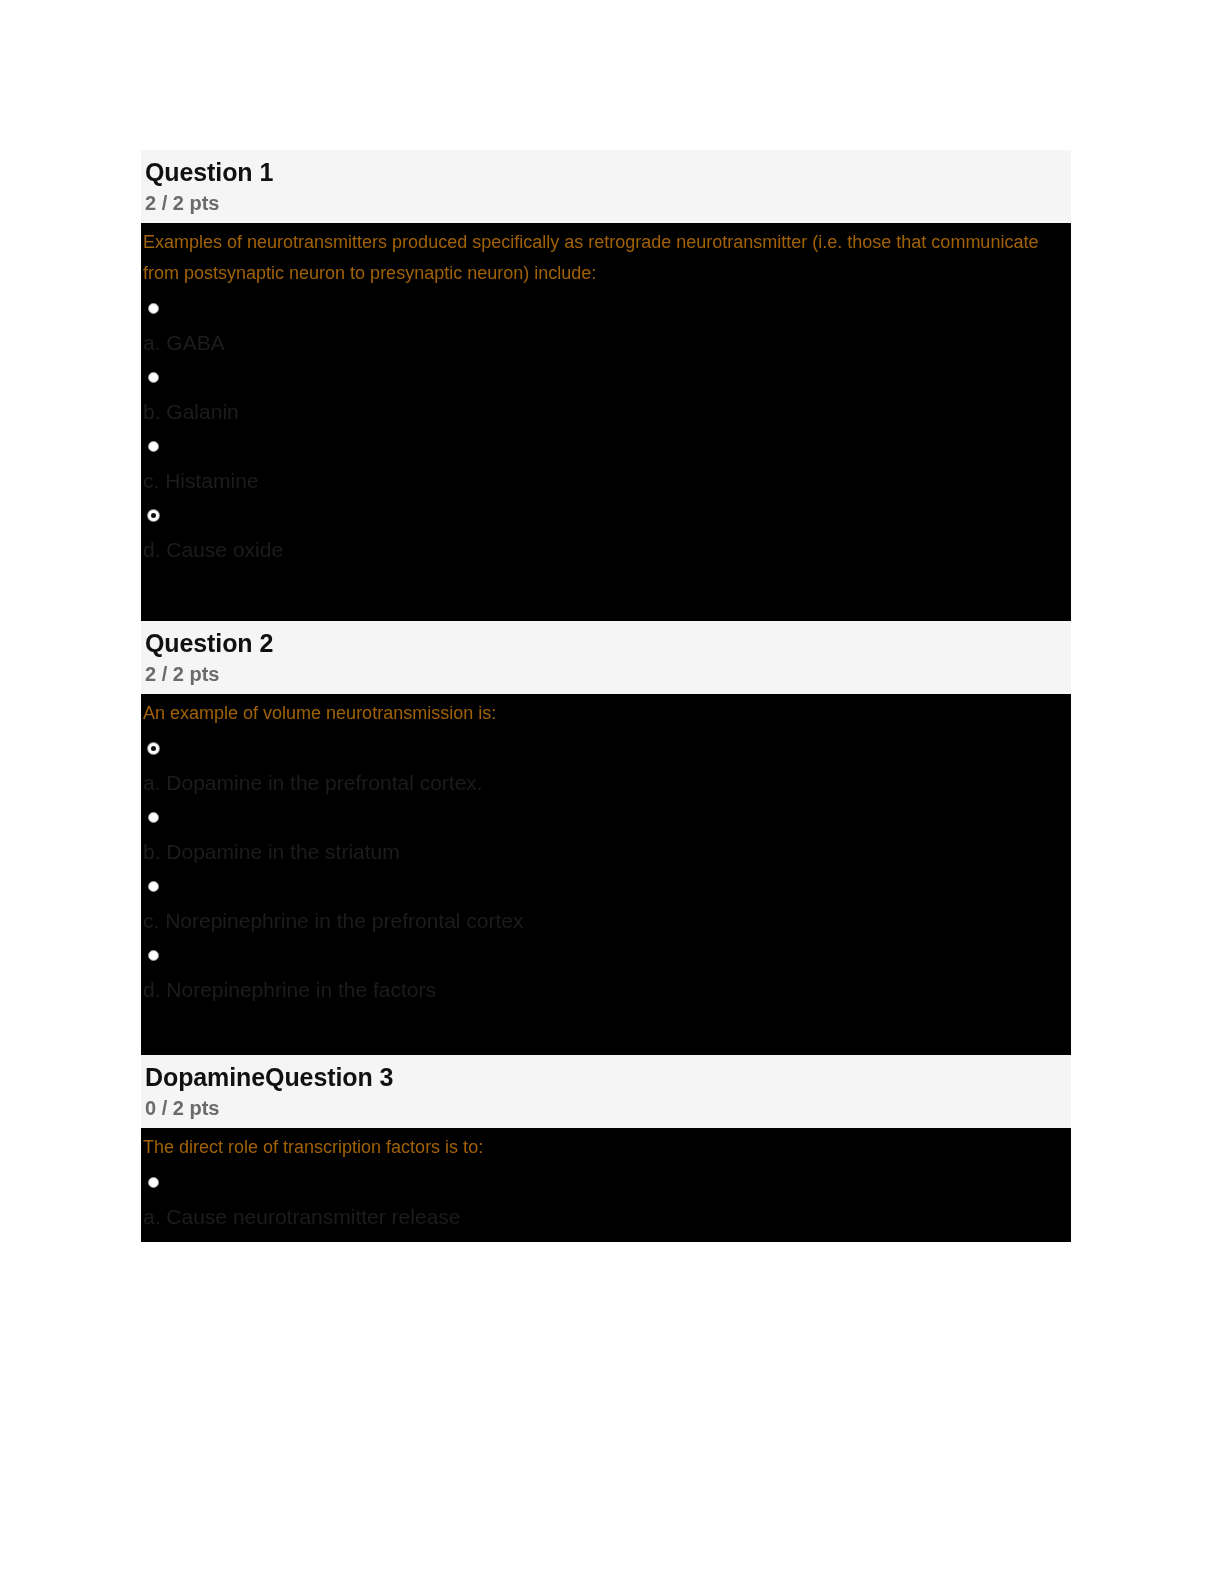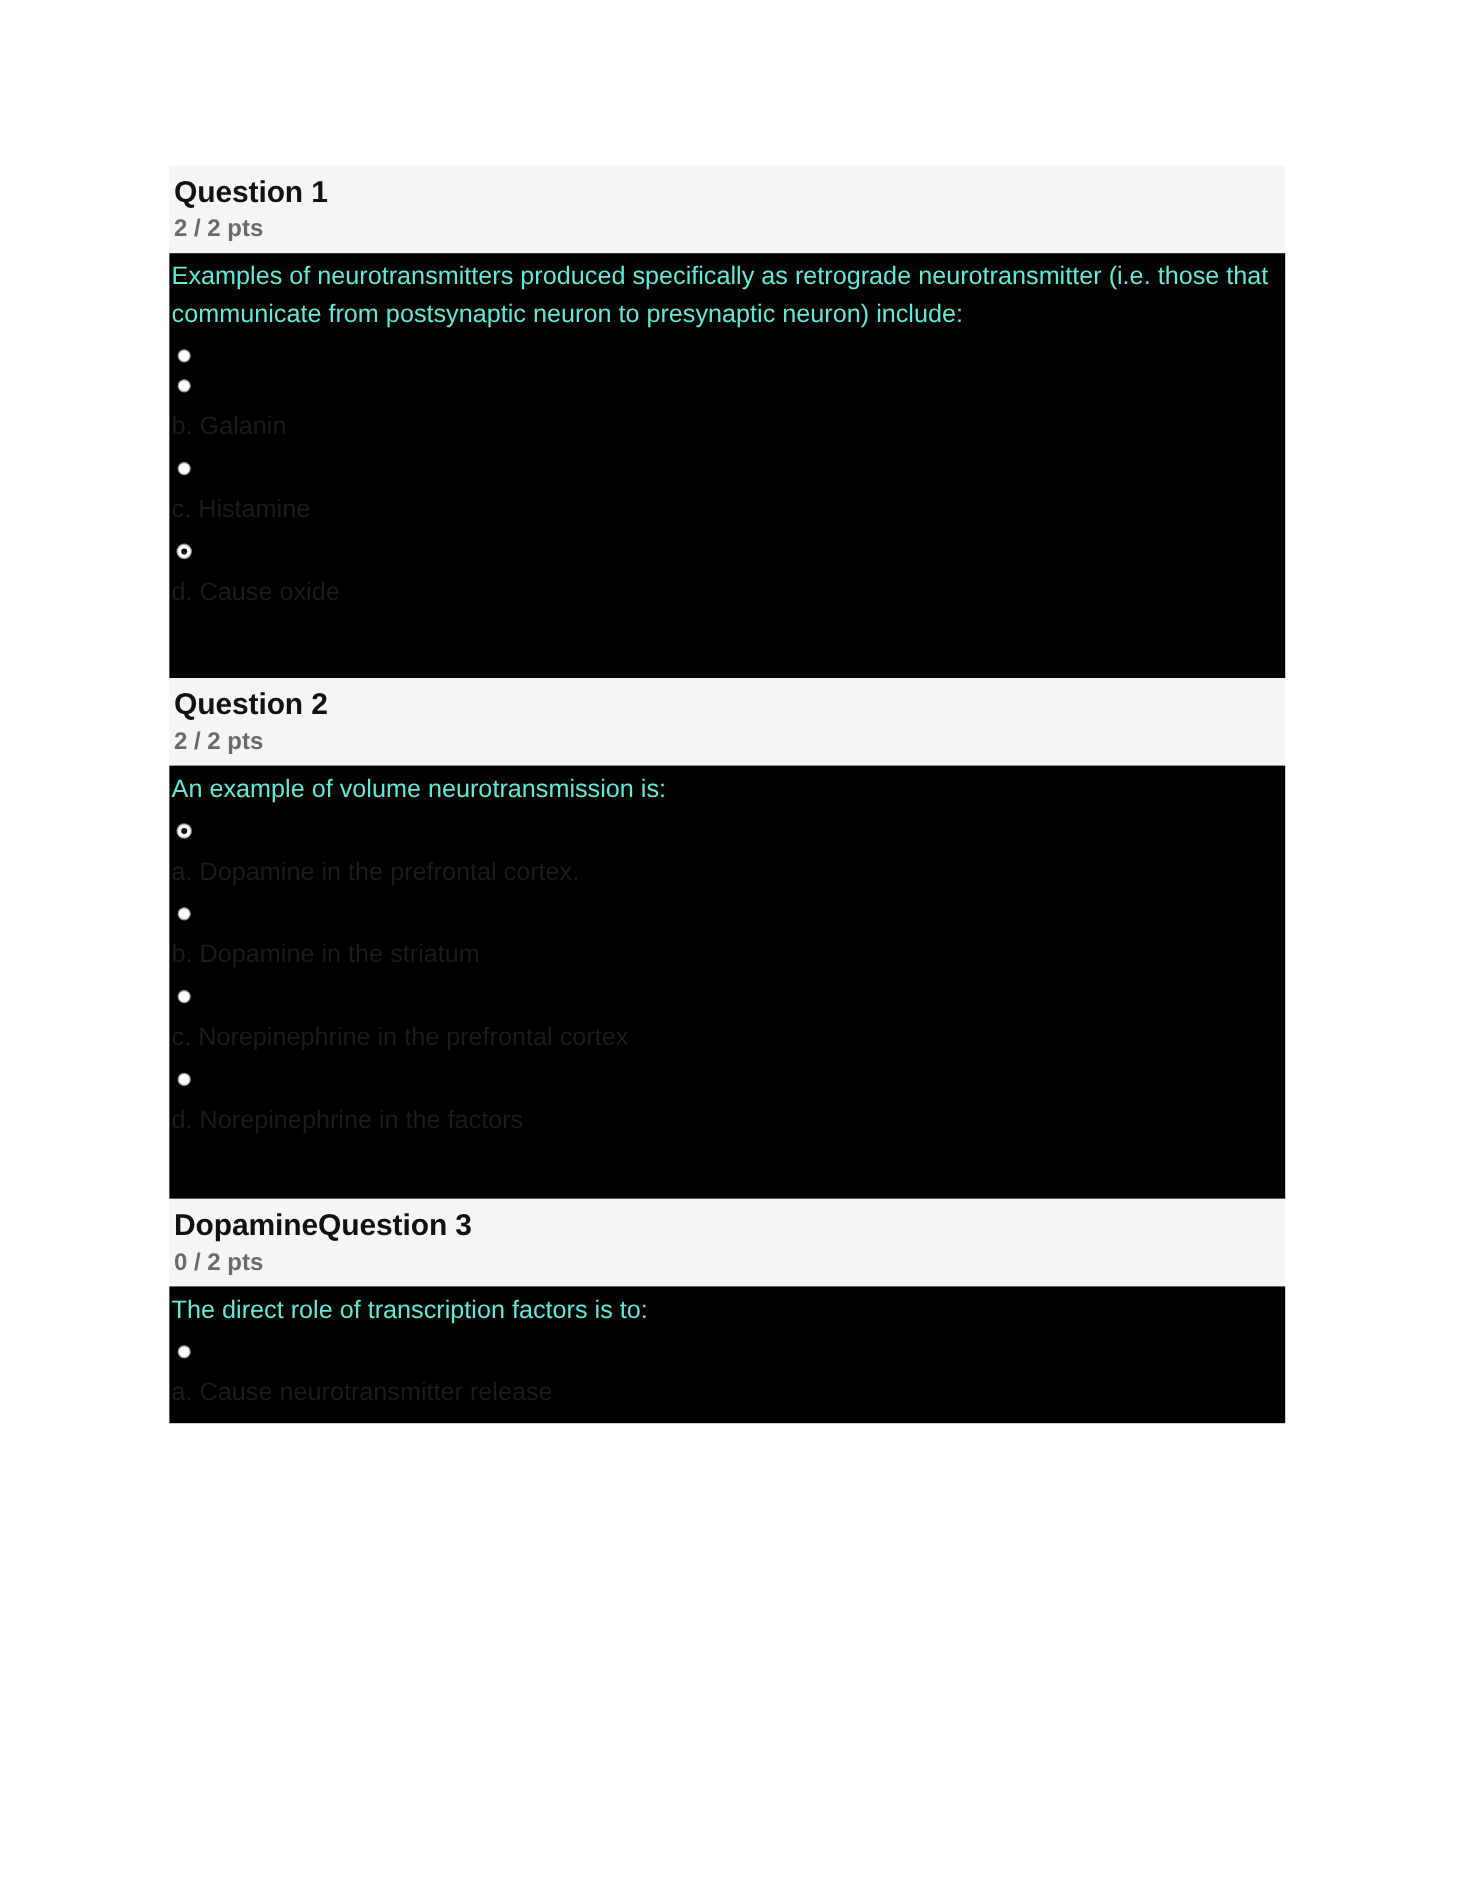--- a/index.html
+++ b/index.html
@@ -19,21 +19,21 @@
     position: absolute;
     left: 0; top: 0;
     width: 1224px;
     height: 1584px;
     background: #ffffff;
   }
   
   .quiz-column {
     position: absolute;
     left: 141px;
-    top: 138px;
+    top: 150px;
     width: 986px;
     
     height: 1240px;
     overflow: hidden;
   }
   .question-block {
     width: 930px;
   }
   .question-header {
     background: #f5f5f5;
@@ -54,23 +54,23 @@
     color: #6b6b6b;
     line-height: 28px;
     white-space: nowrap;
   }
   .question-body {
     background: #000000;
     padding: 4px 0 0 0;
     box-sizing: border-box;
   }
   .question-text {
-    font-size: 21px;
+    font-size: 18px;
     line-height: 31px;
-    color: #5eead4;
+    color: #a16207;
     padding: 0 2px 0 2px;
     max-width: 928px;
   }
   .answers {
     margin: 0;
     padding: 0;
     list-style: none;
   }
   .answer-row {
     padding-top: 14px;
@@ -111,20 +111,21 @@
     <div class="question-block">
       <div class="question-header">
         <div class="question-name"><span></span><span>Question 1</span></div>
         <div class="question-points">2 / 2 pts</div>
       </div>
       <div class="question-body">
         <div class="question-text">Examples of neurotransmitters produced specifically as retrograde neurotransmitter (i.e. those that communicate from postsynaptic neuron to presynaptic neuron) include:</div>
         <ul class="answers">
           <li class="answer-row">
             <span class="radio"></span>
+            <div class="answer-text">a. GABA</div>
           </li>
           <li class="answer-row">
             <span class="radio"></span>
             <div class="answer-text">b. Galanin</div>
           </li>
           <li class="answer-row">
             <span class="radio"></span>
             <div class="answer-text">c. Histamine</div>
           </li>
           <li class="answer-row">

